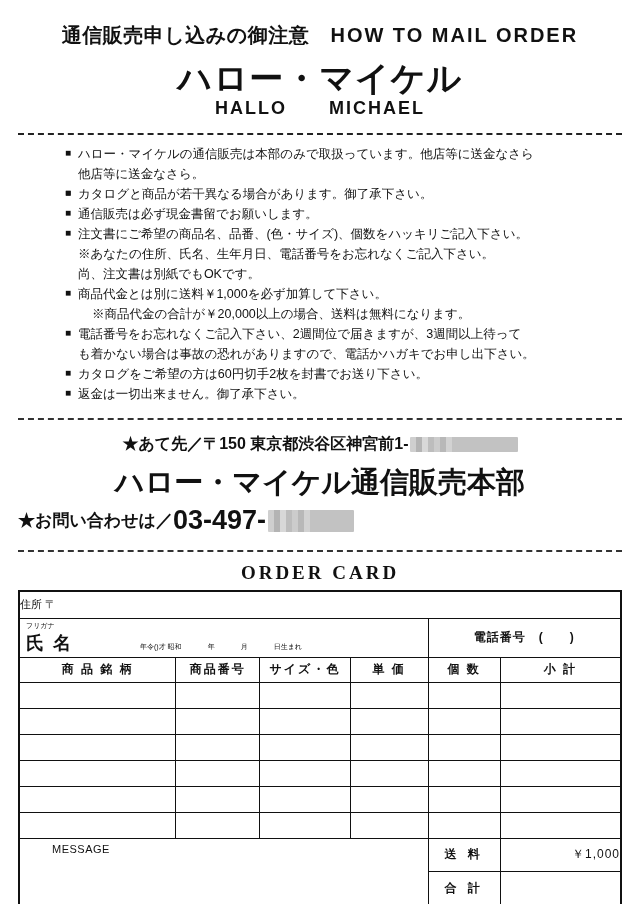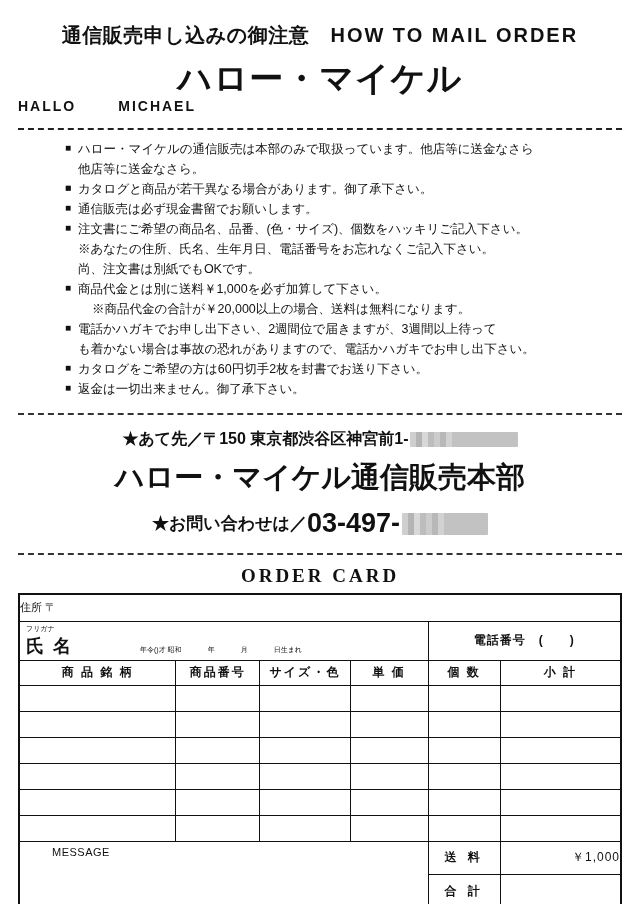--- a/index.html
+++ b/index.html
@@ -37,23 +37,23 @@
   }
   .brand {
     text-align: center;
     font-weight: bold;
     font-size: 34px;
     margin-top: 12px;
     letter-spacing: 1px;
     line-height: 1.05;
   }
   .brand-en {
-    text-align: left;
-    font-weight: bold;
-    font-size: 14px;
+    text-align: center;
+    font-weight: bold;
+    font-size: 18px;
     letter-spacing: 2px;
     margin-top: 1px;
   }
   .brand-en span.left { margin-right: 42px; }
 
   .dash-rule {
     border: 0;
     border-top: 2px dashed #222;
     margin: 14px 0 10px 0;
   }
@@ -106,24 +106,24 @@
 
   .addr-main {
     text-align: center;
     font-weight: bold;
     font-size: 29px;
     margin-top: 8px;
     letter-spacing: 0px;
     white-space: nowrap;
   }
   .addr-tel {
-    text-align: center;
+    text-align: left;
     font-weight: bold;
     font-size: 17px;
-    margin-top: 10px;
+    margin-top: 2px;
     white-space: nowrap;
   }
   .addr-tel .num {
     font-size: 27px;
     vertical-align: -3px;
     letter-spacing: 0px;
   }
 
   
   .order-title {
@@ -251,21 +251,21 @@
     <li><span class="marker">■</span><span>ハロー・マイケルの通信販売は本部のみで取扱っています。他店等に送金なさら</span></li>
     <li class="cont"><span>他店等に送金なさら。</span></li>
     <li><span class="marker">■</span></li>
     <li><span class="marker">■</span><span>カタログと商品が若干異なる場合があります。御了承下さい。</span></li>
     <li><span class="marker">■</span><span>通信販売は必ず現金書留でお願いします。</span></li>
     <li><span class="marker">■</span><span>注文書にご希望の商品名、品番、(色・サイズ)、個数をハッキリご記入下さい。</span></li>
     <li class="cont"><span>※あなたの住所、氏名、生年月日、電話番号をお忘れなくご記入下さい。</span></li>
     <li class="cont"><span>尚、注文書は別紙でもOKです。</span></li>
     <li><span class="marker">■</span><span>商品代金とは別に送料￥1,000を必ず加算して下さい。</span></li>
     <li class="sub"><span>※商品代金の合計が￥20,000以上の場合、送料は無料になります。</span></li>
-    <li><span class="marker">■</span><span>電話かハガキでお申し出下さい、2週間位で届きますが、3週間以上待って</span></li>
+    <li><span class="marker">■</span><span>電話番号をお忘れなくご記入下さい、2週間位で届きますが、3週間以上待って</span></li>
     <li class="cont"><span>も着かない場合は事故の恐れがありますので、電話かハガキでお申し出下さい。</span></li>
     <li><span class="marker">■</span><span>カタログをご希望の方は60円切手2枚を封書でお送り下さい。</span></li>
     <li><span class="marker">■</span><span>返金は一切出来ません。御了承下さい。</span></li>
   </ul>
 
   <hr class="dash-rule thin">
 
   <div class="addr-line">
     <span>★あて先／〒150 東京都渋谷区神宮前1-</span><span class="redact r1"></span>
   </div>

